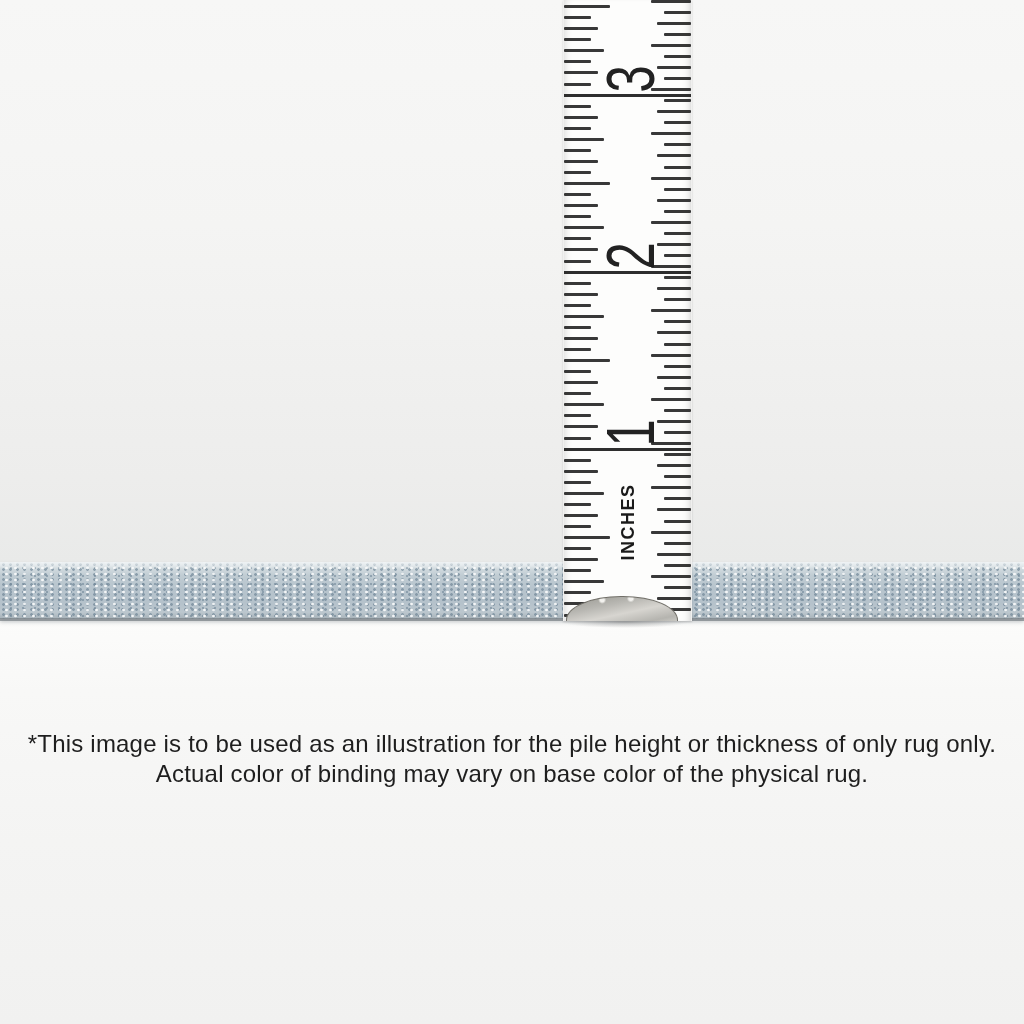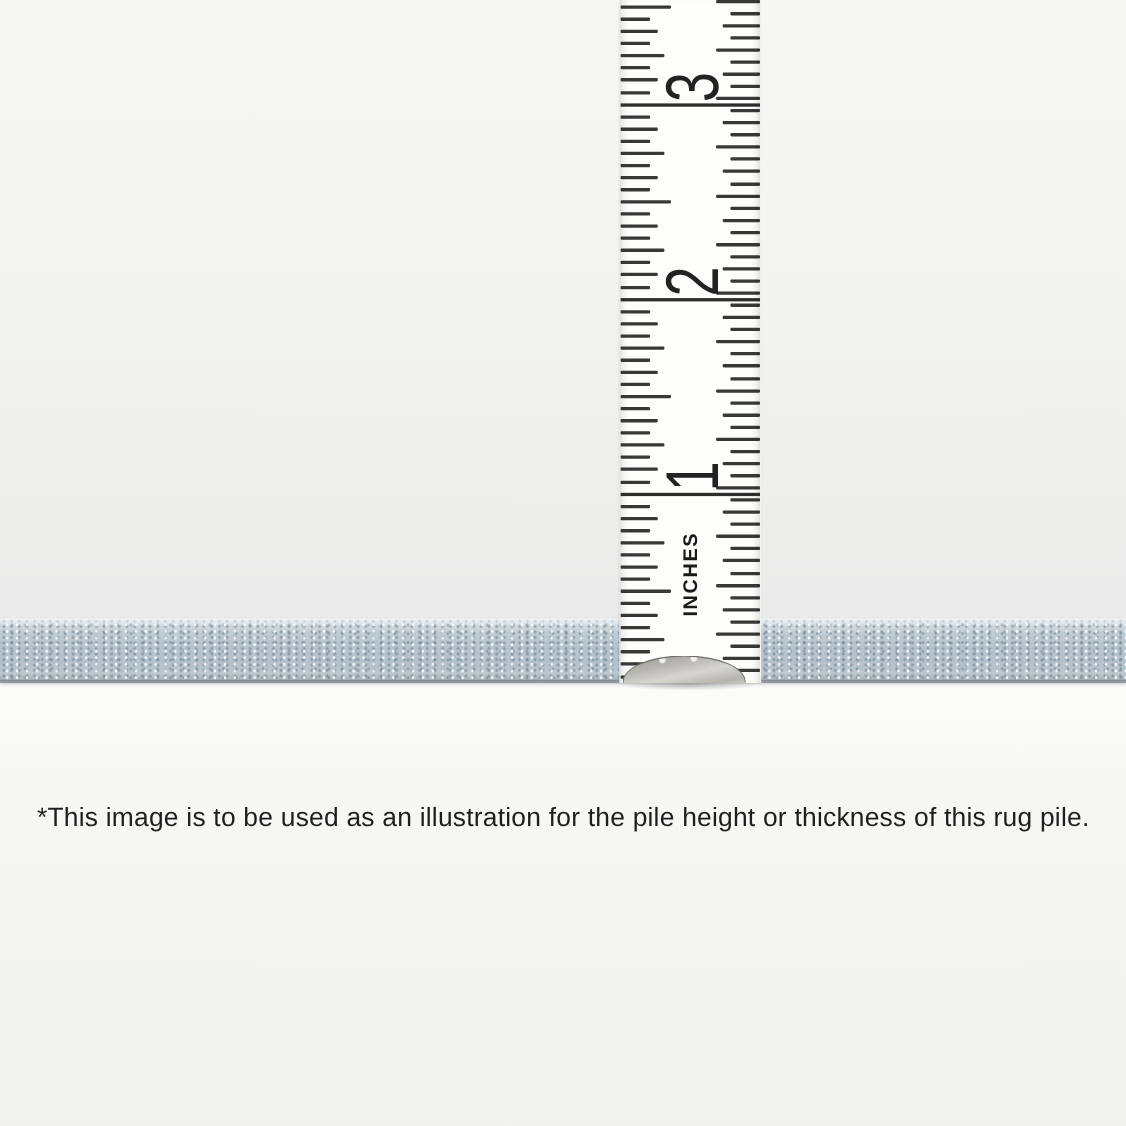--- a/index.html
+++ b/index.html
@@ -228,15 +228,16 @@
         <div class="tick left" style="top: 16.1625px; width: 27px;"></div>
         <div class="tick right" style="top: 10.6312px; width: 27px;"></div>
         <div class="tick left" style="top: 5.1px; width: 46px;"></div>
         <div class="tick right" style="top: -0.43125px; width: 40px;"></div>
       </div>
     <div class="unit-label">INCHES</div>
     <div class="end-tab"></div>
   </div>
 
   <div class="disclaimer">
-    <div>*This image is to be used as an illustration for the pile height or thickness of this rug pile.</div>
+    <div>*This image is to be used as an illustration for the pile height or thickness of only rug only.</div>
+    <div>Actual color of binding may vary on base color of the physical rug.</div>
   </div>
 </div>
 
 </body></html>

